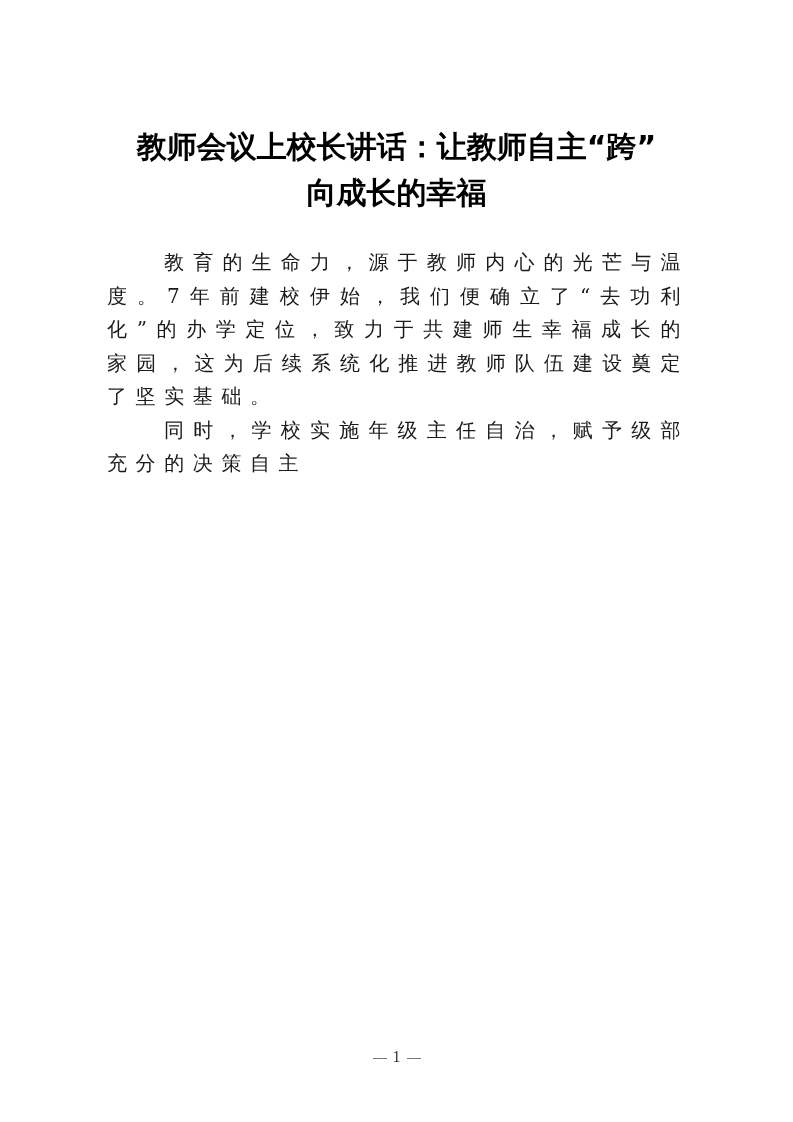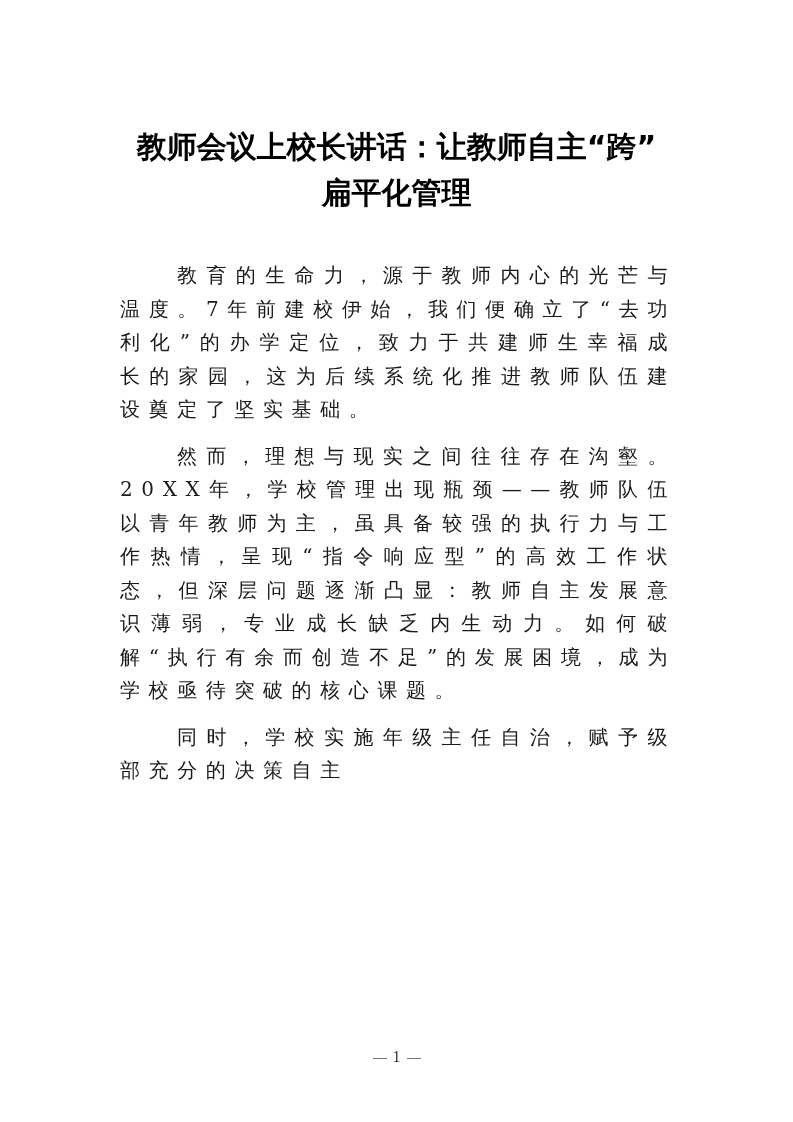--- a/index.html
+++ b/index.html
@@ -41,21 +41,21 @@
       top: 234px;
       width: 582px;
       font-family: "DejaVu Serif", serif;
       font-size: 20px;
       line-height: 33.5px;
       color: #1a1a1a;
       letter-spacing: 8.6px;
       text-align: justify;
     }
     .para {
-      margin: 13px;
+      margin: 0;
       text-indent: 57px;
     }
     .page-number {
       position: absolute;
       left: 0;
       width: 793px;
       top: 1036px;
       text-align: center;
       font-family: "Liberation Serif", serif;
       font-size: 16px;
@@ -70,26 +70,25 @@
       margin: 0 6px;
     }
   </style>
 </head>
 <body>
 
 <div class="page">
 
   <h1 class="title">
     <div>教师会议上校长讲话：让教师自主“跨”</div>
-    <div>扁平化管理</div>
+    <div>向成长的幸福</div>
   </h1>
 
   <div class="body-text">
     <p class="para">教育的生命力，源于教师内心的光芒与温度。7年前建校伊始，我们便确立了“去功利化”的办学定位，致力于共建师生幸福成长的家园，这为后续系统化推进教师队伍建设奠定了坚实基础。</p>
-    <p class="para">然而，理想与现实之间往往存在沟壑。20XX年，学校管理出现瓶颈——教师队伍以青年教师为主，虽具备较强的执行力与工作热情，呈现“指令响应型”的高效工作状态，但深层问题逐渐凸显：教师自主发展意识薄弱，专业成长缺乏内生动力。如何破解“执行有余而创造不足”的发展困境，成为学校亟待突破的核心课题。</p>
     <p class="para">同时，学校实施年级主任自治，赋予级部充分的决策自主</p>
   </div>
 
   <div class="page-number">
     <span class="dash"></span><span>1</span><span class="dash"></span>
   </div>
 
 </div>
 
 </body></html>

